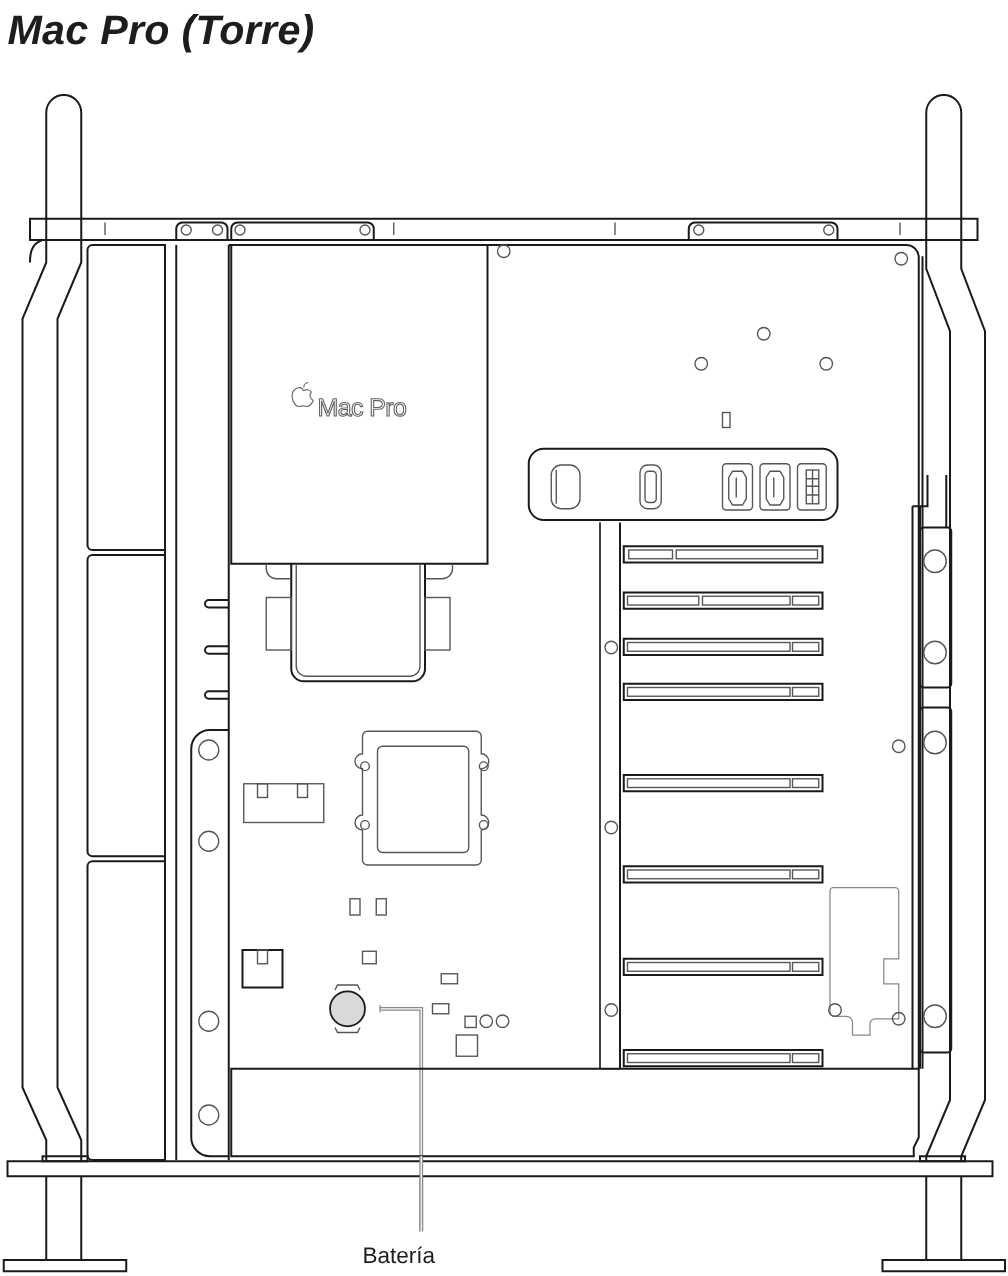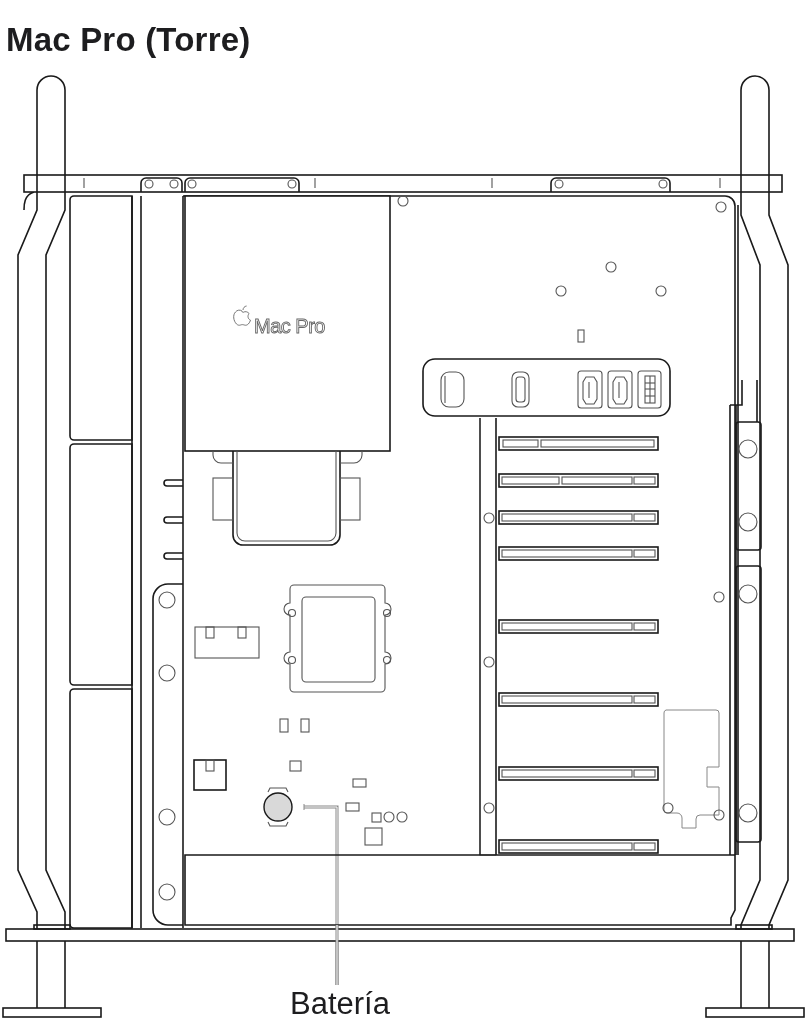--- a/index.html
+++ b/index.html
@@ -1,20 +1,20 @@
 <!DOCTYPE html>
 <html><head>
 <meta charset="utf-8">
 <style>
   html, body { margin: 0; padding: 0; background: #ffffff; }
   body { width: 806px; height: 1021px; position: relative; overflow: hidden;
          font-family: "Liberation Sans", "DejaVu Sans", sans-serif; }
-  .title { position: absolute; left: 6px; top: 18px; font-size: 33px; font-weight: bold;
-           color: #1d1d1f; letter-spacing: 0.2px; line-height: 44px; margin: 0; }
-  .callout-label { position: absolute; left: 290px; top: 990px; font-size: 31px;
+  .title { position: absolute; left: 6px; top: 2px; font-size: 33px; font-weight: bold;
+           color: #1d1d1f; letter-spacing: 0.2px; line-height: 44px; margin: 0; font-style: italic; }
+  .callout-label { position: absolute; left: 290px; top: 990px; font-size: 18px;
                    color: #1d1d1f; line-height: 28px; }
   svg { position: absolute; left: 0; top: 0; }
   .ln { fill: none; stroke: #1a1a1a; stroke-width: 1.6; }
   .lt { fill: none; stroke: #555; stroke-width: 1.1; }
   .lg { fill: none; stroke: #888; stroke-width: 1; }
   .wf { fill: #fff; stroke: #1a1a1a; stroke-width: 1.6; }
   .logo-text { font-family: "Liberation Sans", sans-serif; font-size: 20px; fill: #fff;
                stroke: #666; stroke-width: 0.9; letter-spacing: -0.5px; }
 </style>
 </head>

